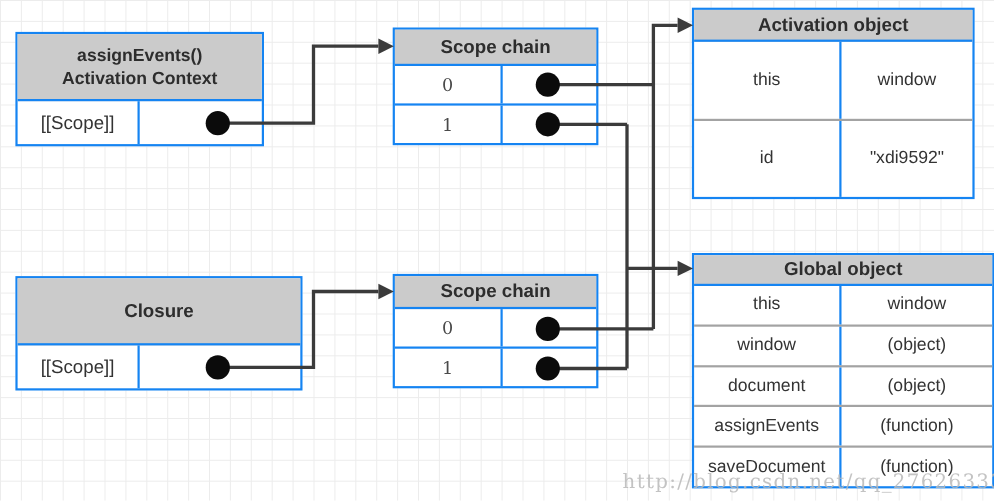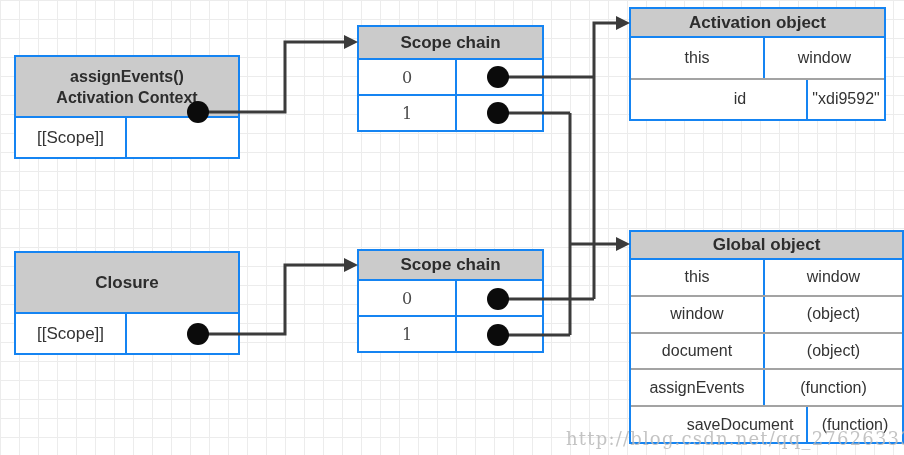--- a/index.html
+++ b/index.html
@@ -30,49 +30,49 @@
     font-size:17px;
   }
   .hdr .line{line-height:21px;font-size:16px;}
   .cells{display:flex;border-radius:15px;}
   .cell{
     display:flex;align-items:center;justify-content:center;
     box-sizing:border-box;color:#333333;font-size:16px;
   }
   .cell.key{border-right:2px solid #1584f2;}
   .row{display:flex;flex:1;border-bottom:2px solid #a3a3a3;}
-  .row:last-child{border-bottom:none;padding-left:43px;}
+  .row:last-child{border-bottom:none;}
   .idx{
     font-family:"DejaVu Serif", serif;
     color:#4a4a4a;font-size:16px;
   }
   .scope-label{font-size:17px;}
   
-  #ec-box{left:14px;top:29px;width:226px;height:104px;margin-top:26px;}
+  #ec-box{left:14px;top:29px;width:226px;height:104px;}
   #ec-box .hdr{height:59px;}
   #ec-box .cells .cell{height:39px;}
   #ec-box .cell.key{width:111px;}
   #ec-box .cell.ptr{flex:1;}
-  #closure-box{left:14px;top:251px;width:226px;height:104px;}
+  #closure-box{left:14px;top:251px;width:261px;height:104px;}
   #closure-box .hdr{height:59px;}
   #closure-box .cells .cell{height:39px;}
   #closure-box .cell.key{width:111px;}
   #closure-box .cell.ptr{flex:1;}
   
   #sc-top{left:357px;top:25px;width:187px;height:107px;display:flex;flex-direction:column;}
   #sc-top .hdr{height:31px;flex:none;}
   #sc-bottom{left:357px;top:249px;width:187px;height:104px;display:flex;flex-direction:column;}
   #sc-bottom .hdr{height:28px;flex:none;}
   .sc-rows{flex:1;display:flex;flex-direction:column;}
   .sc-row{display:flex;flex:1;border-bottom:2px solid #1584f2;}
   .sc-row:last-child{border-bottom:none;}
   .sc-row .cell.key{width:98px;}
   .sc-row .cell.ptr{flex:1;}
   
-  #act-box{left:629px;top:7px;width:257px;height:114px;display:flex;flex-direction:column;}
+  #act-box{left:629px;top:7px;width:257px;height:174px;display:flex;flex-direction:column;}
   #act-box .hdr{height:27px;flex:none;}
   #global-box{left:629px;top:230px;width:275px;height:214px;display:flex;flex-direction:column;}
   #global-box .hdr{height:26px;flex:none;}
   .obj-rows{flex:1;display:flex;flex-direction:column;}
   .obj-rows .row .cell{flex:none;}
   .obj-rows .cell.key{width:134px;}
   .obj-rows .cell.val{flex:1;}
   
   .overlay{
     position:absolute;left:0;top:0;z-index:5;pointer-events:none;

